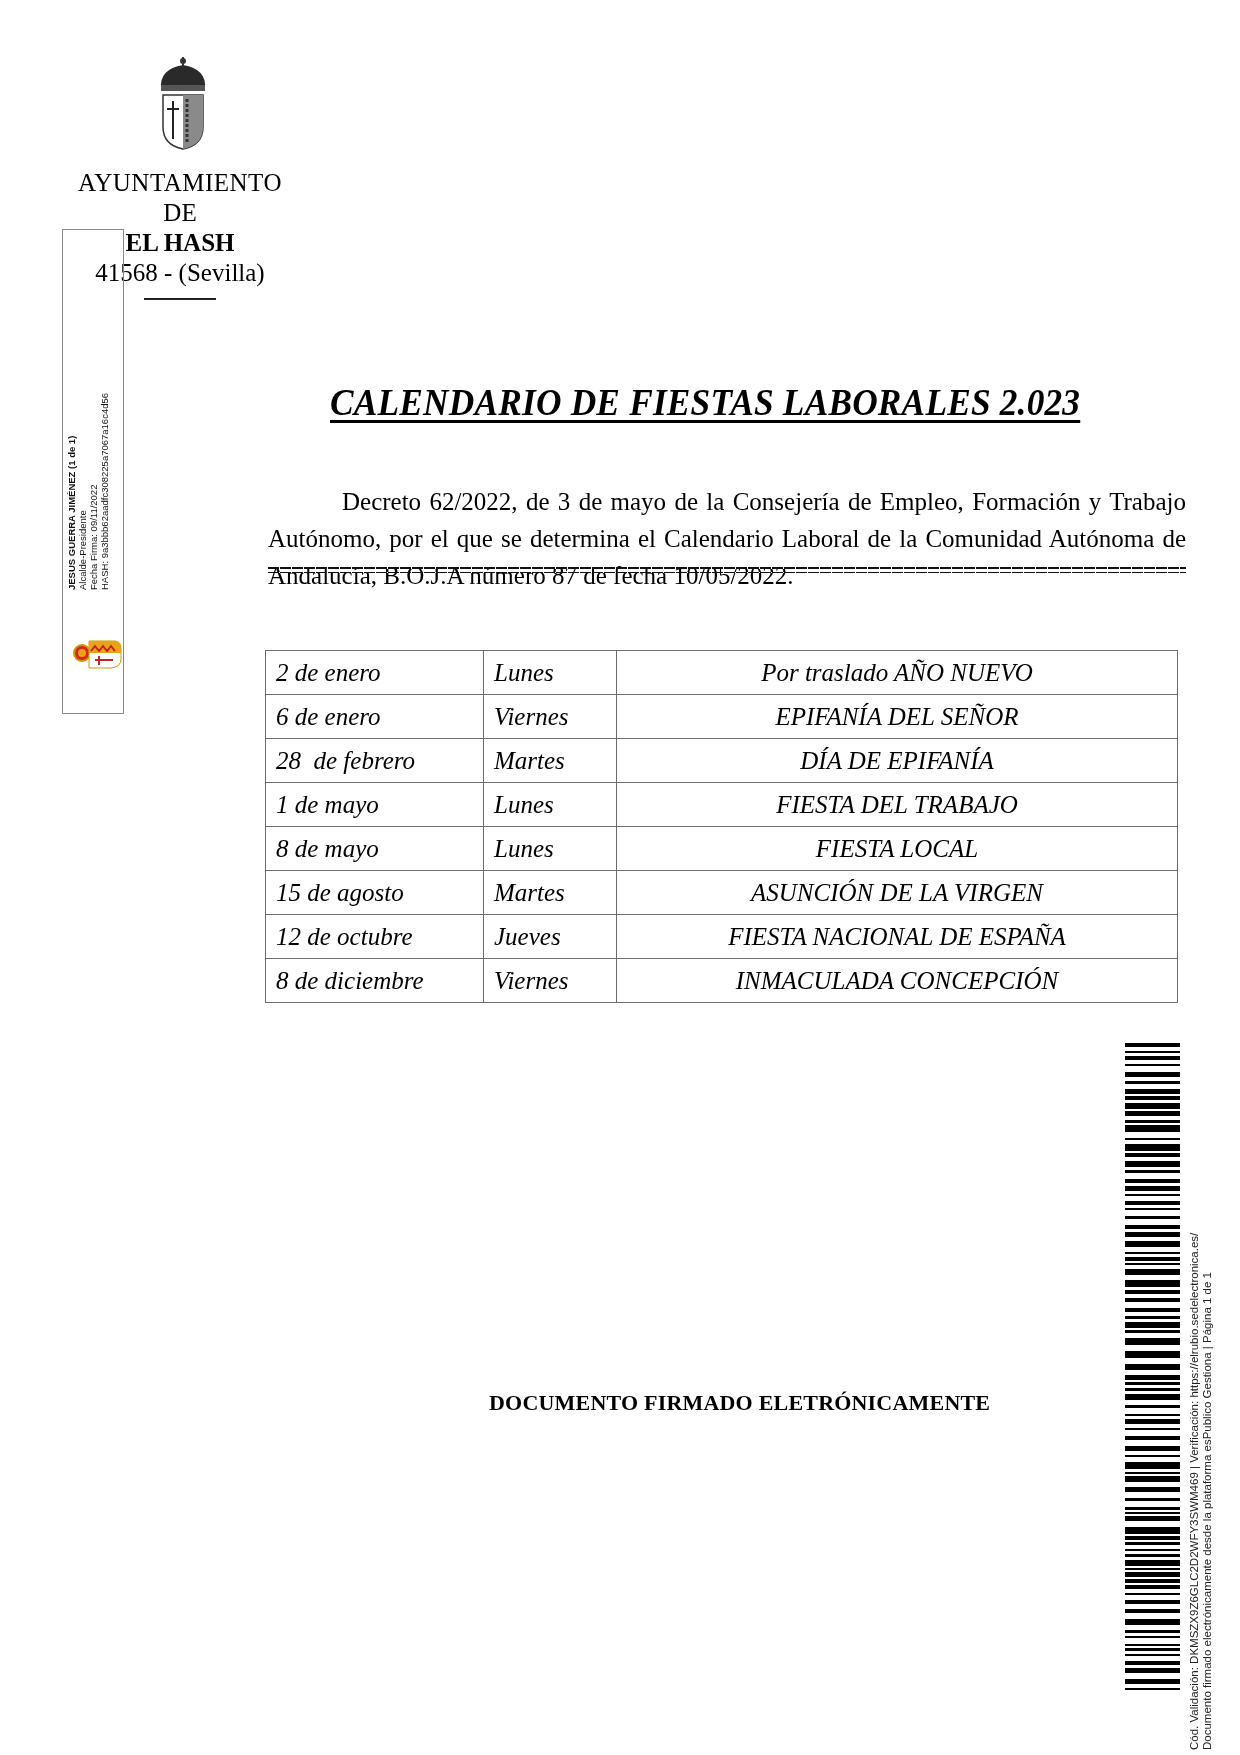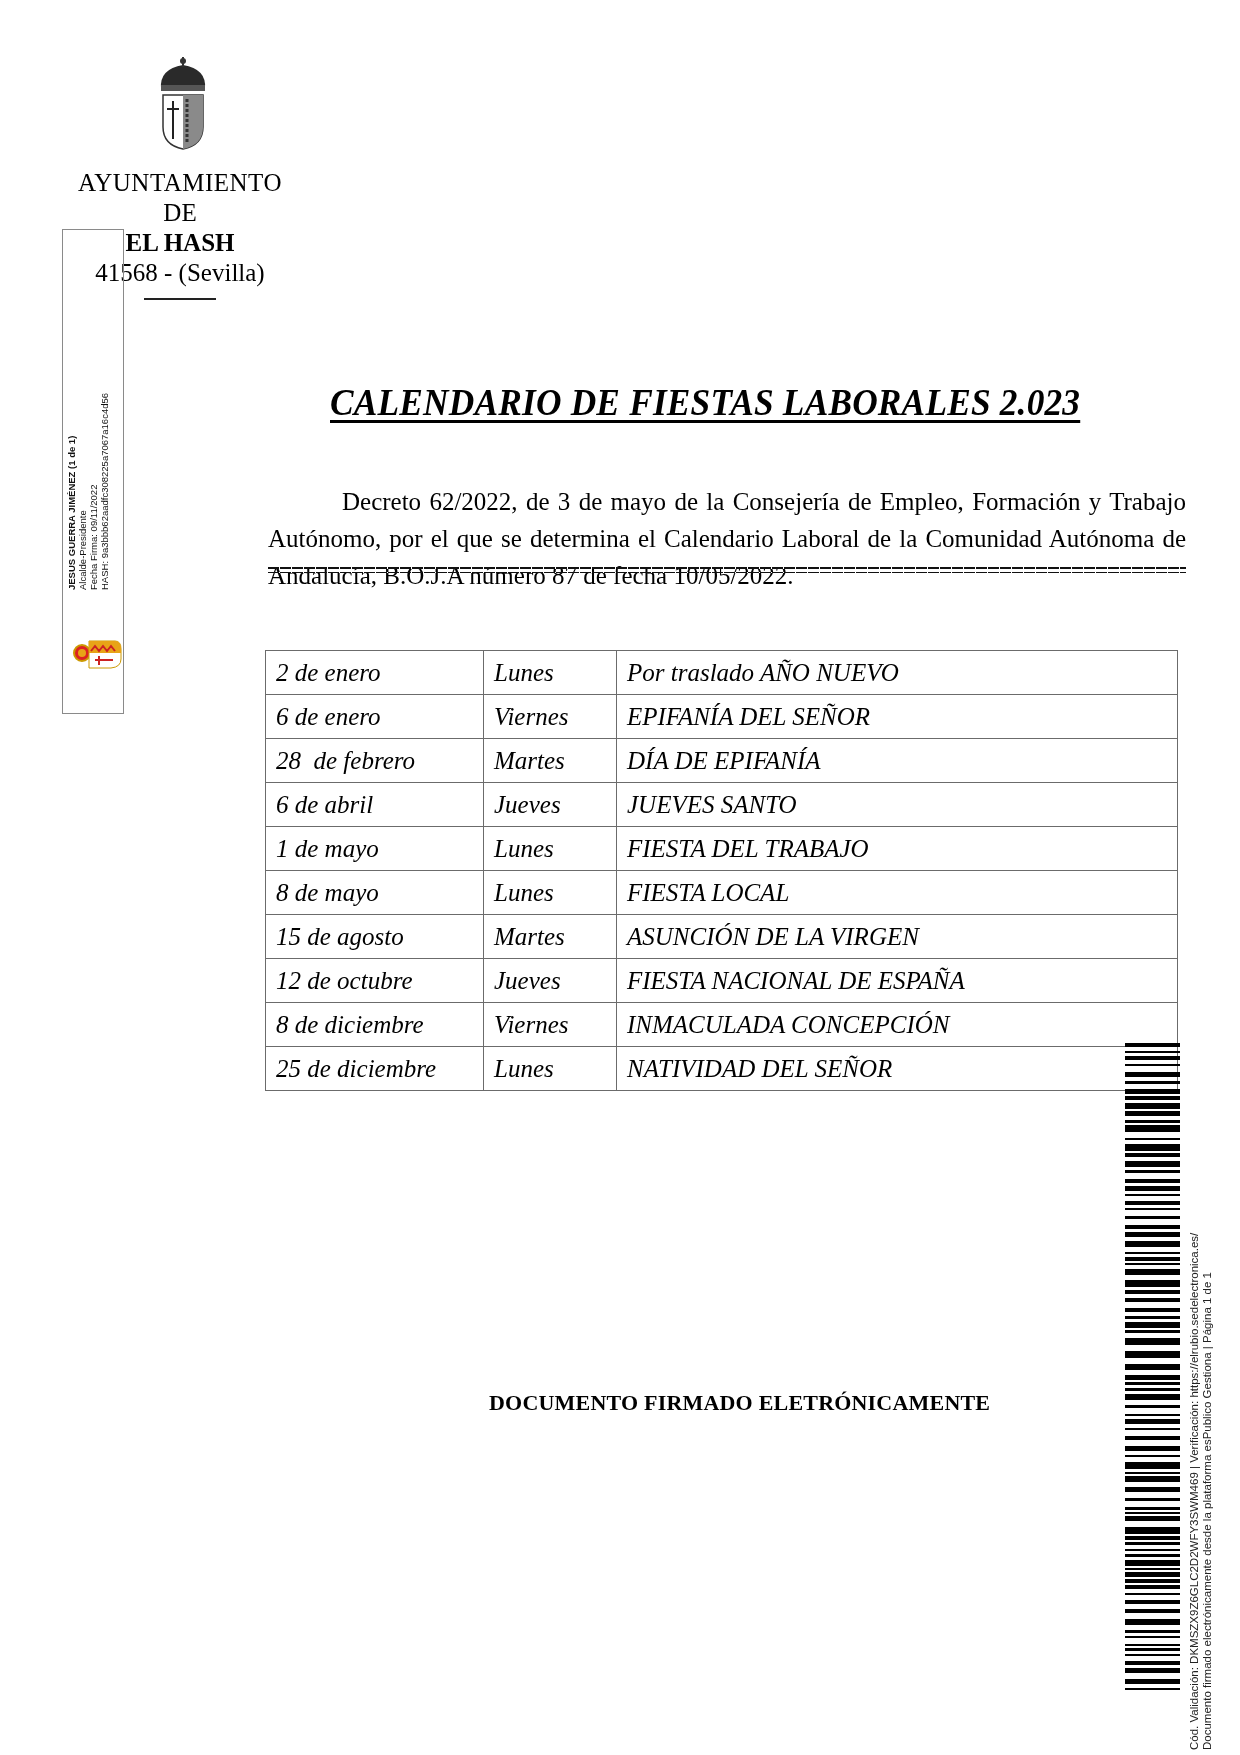--- a/index.html
+++ b/index.html
@@ -26,21 +26,21 @@
     
     .decree { position: absolute; left: 268px; top: 458px; width: 918px; font-size: 25px; line-height: 37px; text-align: justify; text-indent: 74px; }
     .separator { position: absolute; left: 268px; top: 567px; width: 918px; height: 8px; overflow: hidden; }
     .separator .sep-line { height: 1.5px; background: #111; margin-bottom: 3px; background-image: repeating-linear-gradient(90deg, #111 0 11px, #fff 11px 12px); }
 
     
     .holidays { position: absolute; left: 265px; top: 650px; border-collapse: collapse; font-size: 25px; font-style: italic; }
     .holidays td { border: 1.5px solid #6b6b6b; height: 43px; padding: 0 10px; vertical-align: middle; white-space: nowrap; }
     .holidays td.c-date { width: 197px; }
     .holidays td.c-day { width: 112px; }
-    .holidays td.c-name { width: 540px; }
+    .holidays td.c-name { width: 540px; text-align: center; }
 
     
     .signed { position: absolute; left: 489px; top: 1390px; font-size: 22px; font-weight: bold; white-space: nowrap; letter-spacing: 0.2px; }
 
     
     .barcode { position: absolute; left: 1125px; top: 1043px; width: 55px; height: 650px; }
     .barcode .bar { position: absolute; left: 0; width: 55px; background: #000; }
     .verif { position: absolute; left: 1188px; top: 1750px; transform: rotate(-90deg); transform-origin: 0 0; font-family: "Liberation Sans", sans-serif; font-size: 11.5px; line-height: 13px; white-space: nowrap; color: #222; }
   </style>
 </head>
@@ -105,25 +105,20 @@
         <td class="c-date">6 de enero</td>
         <td class="c-day">Viernes</td>
         <td class="c-name">EPIFANÍA DEL SEÑOR</td>
       </tr>
     <tr>
         <td class="c-date" style="white-space:pre">28  de febrero</td>
         <td class="c-day">Martes</td>
         <td class="c-name">DÍA DE EPIFANÍA</td>
       </tr>
     <tr>
-        <td class="c-date">6 de abril</td>
-        <td class="c-day">Jueves</td>
-        <td class="c-name">JUEVES SANTO</td>
-      </tr>
-    <tr>
         <td class="c-date">1 de mayo</td>
         <td class="c-day">Lunes</td>
         <td class="c-name">FIESTA DEL TRABAJO</td>
       </tr>
     <tr>
         <td class="c-date">8 de mayo</td>
         <td class="c-day">Lunes</td>
         <td class="c-name">FIESTA LOCAL</td>
       </tr>
     <tr>
@@ -133,25 +128,20 @@
       </tr>
     <tr>
         <td class="c-date">12 de octubre</td>
         <td class="c-day">Jueves</td>
         <td class="c-name">FIESTA NACIONAL DE ESPAÑA</td>
       </tr>
     <tr>
         <td class="c-date">8 de diciembre</td>
         <td class="c-day">Viernes</td>
         <td class="c-name">INMACULADA CONCEPCIÓN</td>
-      </tr>
-    <tr>
-        <td class="c-date">25 de diciembre</td>
-        <td class="c-day">Lunes</td>
-        <td class="c-name">NATIVIDAD DEL SEÑOR</td>
       </tr>
   </tbody>
 </table>
 
 <div class="signed">DOCUMENTO FIRMADO ELETRÓNICAMENTE</div>
 
 <div class="barcode" id="barcode">
     <div class="bar" style="top: 0px; height: 4px;"></div>
     <div class="bar" style="top: 8px; height: 2px;"></div>
     <div class="bar" style="top: 13px; height: 4px;"></div>

